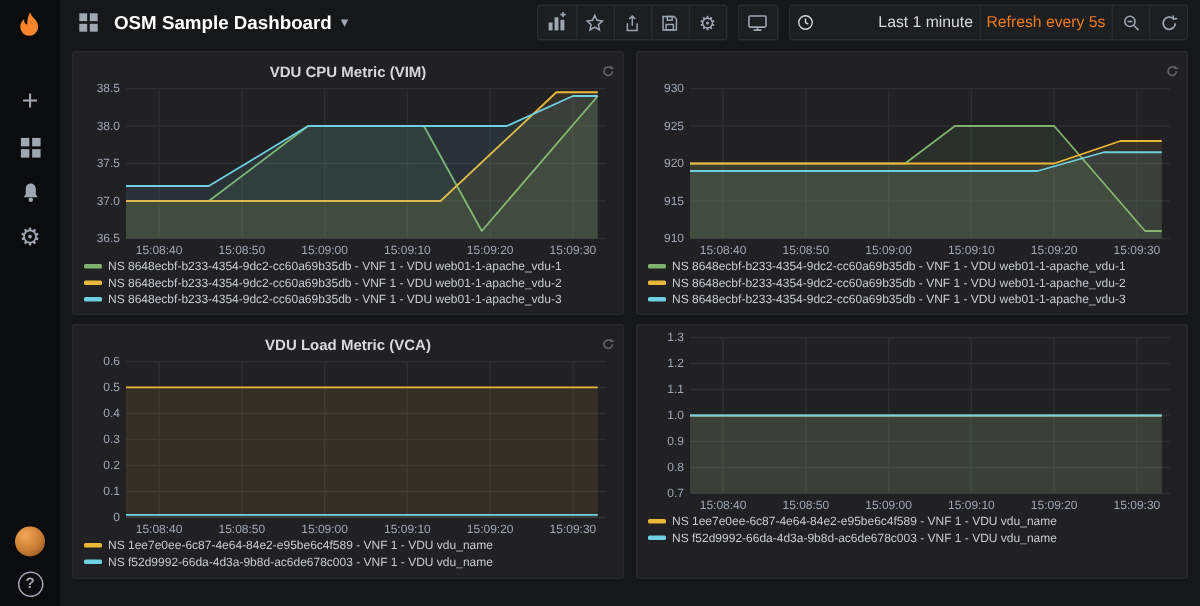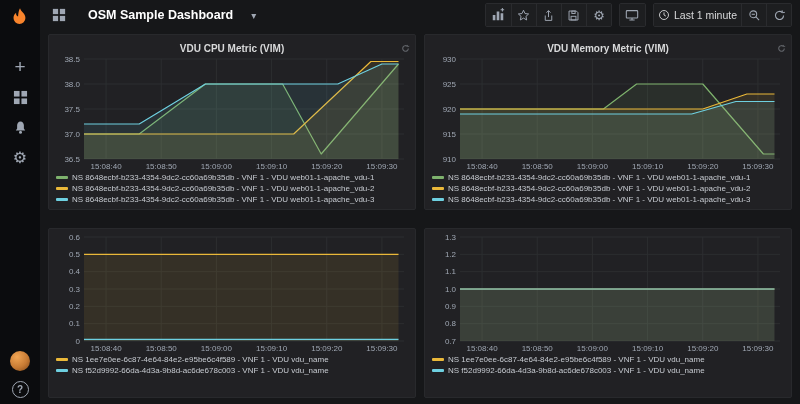--- a/index.html
+++ b/index.html
@@ -28,38 +28,38 @@
   .help-circle {
     width:17px; height:17px; border-radius:50%; border:1.5px solid #9fa7b3;
     color:#9fa7b3; font-size:10px; font-weight:bold;
     display:flex; align-items:center; justify-content:center; cursor:pointer;
   }
   
   .main { flex:1; display:flex; flex-direction:column; }
   .navbar {
     height:30px; display:flex; align-items:center; padding:0 8px; flex:0 0 30px;
   }
-  .nav-left { display:flex; align-items:center; gap:18px; }
+  .nav-left { display:flex; align-items:center; gap:6px; }
   .grid-btn { display:flex; align-items:center; justify-content:center; width:22px; height:22px; cursor:pointer; }
   .dash-title { font-size:12.5px; font-weight:bold; color:#ffffff; cursor:pointer; }
   .caret { color:#9fa7b3; font-size:10px; cursor:pointer; }
   .nav-spacer { flex:1; }
   .btn-group { display:flex; border:1px solid #2a2b2e; border-radius:2px; margin-left:7px; }
   .icon-btn {
     min-width:25px; height:22px; display:flex; align-items:center; justify-content:center;
     background:#1d1e20; color:#9fa7b3; cursor:pointer; border-left:1px solid #2a2b2e;
     padding:0 4px; font-size:12px;
   }
-  .icon-btn:first-child { border-left:none; }
+  .icon-btn:first-child { border-left:none;gap:39px; }
   .time-label { font-size:10.5px; color:#d8d9da; margin-left:4px; white-space:nowrap; }
   .refresh-every { font-size:10.5px; color:#eb7b18; white-space:nowrap; }
   
   .dash {
     flex:1; padding:4px 8px; display:grid;
-    grid-template-columns:1fr 1fr; grid-template-rows:176px 170px; gap:18px 8px;
+    grid-template-columns:1fr 1fr; grid-template-rows:176px 170px; gap:6px 8px;
     align-content:start;
   }
   .panel {
     background:#212124; border:1px solid #28292c; border-radius:2px;
     padding:3px 5px 4px; position:relative; overflow:hidden;
   }
   .panel-header { text-align:center; position:relative; height:16px; }
   .panel-title { font-size:10px; font-weight:bold; color:#d8d9da; cursor:pointer; line-height:16px; }
   .panel-refresh { position:absolute; right:0; top:1px; opacity:.7; }
   svg.chart { display:block; }
@@ -156,20 +156,23 @@
       </span>
     </div>
 
     <div class="btn-group">
       <span class="icon-btn">
         <svg width="12" height="12" viewBox="0 0 16 16" fill="none" stroke="#d8d9da" stroke-width="1.2">
           <circle cx="8" cy="8" r="6"></circle>
             <path d="M8 4.5V8l2.5 1.5"></path>
         </svg>
         <span class="time-label">Last 1 minute</span>
+      </span>
+      <span class="icon-btn">
+        <span class="refresh-every">Refresh every 5s</span>
       </span>
       <span class="icon-btn">
         <svg width="13" height="13" viewBox="0 0 16 16" fill="none" stroke="#9fa7b3" stroke-width="1.3">
           <circle cx="6.5" cy="6.5" r="4.2"></circle>
             <path d="M9.8 9.8 13.6 13.6"></path>
             <path d="M4.5 6.5h4"></path>
         </svg>
       </span>
       <span class="icon-btn">
         <svg width="13" height="13" viewBox="0 0 16 16" fill="none" stroke="#9fa7b3" stroke-width="1.4">
@@ -233,21 +236,20 @@
         </div>
         <div class="legend-item">
           <span class="legend-marker" style="background: rgb(110, 208, 224);"></span>
           <span class="legend-label">NS 8648ecbf-b233-4354-9dc2-cc60a69b35db - VNF 1 - VDU web01-1-apache_vdu-3</span>
         </div>
       </div>
     </div>
 
     <div class="panel">
       <div class="panel-header">
-        <span class="panel-title">VDU Memory Metric (VIM)</span>
         <span class="panel-refresh">
           <svg width="9" height="9" viewBox="0 0 16 16" fill="none" stroke="#7b7f85" stroke-width="2">
             <path d="M13 8a5 5 0 1 1-1.6-3.7"></path>
               <path d="M11.2 1.6l.4 3 3-.5" stroke-width="1.6"></path>
           </svg>
         </span>
       </div>
       <svg class="chart" width="356" height="118">
           <line x1="30" x2="350" y1="105" y2="105" stroke="#2c2e30" stroke-width="1"></line>
           <text x="26" y="107.5" text-anchor="end" font-size="8" fill="#9fa7b3">910</text>
@@ -288,20 +290,29 @@
           <span class="legend-label">NS 8648ecbf-b233-4354-9dc2-cc60a69b35db - VNF 1 - VDU web01-1-apache_vdu-2</span>
         </div>
         <div class="legend-item">
           <span class="legend-marker" style="background: rgb(110, 208, 224);"></span>
           <span class="legend-label">NS 8648ecbf-b233-4354-9dc2-cc60a69b35db - VNF 1 - VDU web01-1-apache_vdu-3</span>
         </div>
       </div>
     </div>
 
     <div class="panel">
+      <div class="panel-header">
+        <span class="panel-title">VDU Load Metric (VCA)</span>
+        <span class="panel-refresh">
+          <svg width="9" height="9" viewBox="0 0 16 16" fill="none" stroke="#7b7f85" stroke-width="2">
+            <path d="M13 8a5 5 0 1 1-1.6-3.7"></path>
+              <path d="M11.2 1.6l.4 3 3-.5" stroke-width="1.6"></path>
+          </svg>
+        </span>
+      </div>
       <svg class="chart" width="356" height="122">
           <line x1="30" x2="350" y1="109" y2="109" stroke="#2c2e30" stroke-width="1"></line>
           <text x="26" y="111.5" text-anchor="end" font-size="8" fill="#9fa7b3">0</text>
           <line x1="30" x2="350" y1="91.66666666666666" y2="91.66666666666666" stroke="#2c2e30" stroke-width="1"></line>
           <text x="26" y="94.16666666666666" text-anchor="end" font-size="8" fill="#9fa7b3">0.1</text>
           <line x1="30" x2="350" y1="74.33333333333333" y2="74.33333333333333" stroke="#2c2e30" stroke-width="1"></line>
           <text x="26" y="76.83333333333333" text-anchor="end" font-size="8" fill="#9fa7b3">0.2</text>
           <line x1="30" x2="350" y1="57" y2="57" stroke="#2c2e30" stroke-width="1"></line>
           <text x="26" y="59.5" text-anchor="end" font-size="8" fill="#9fa7b3">0.3</text>
           <line x1="30" x2="350" y1="39.66666666666666" y2="39.66666666666666" stroke="#2c2e30" stroke-width="1"></line>

